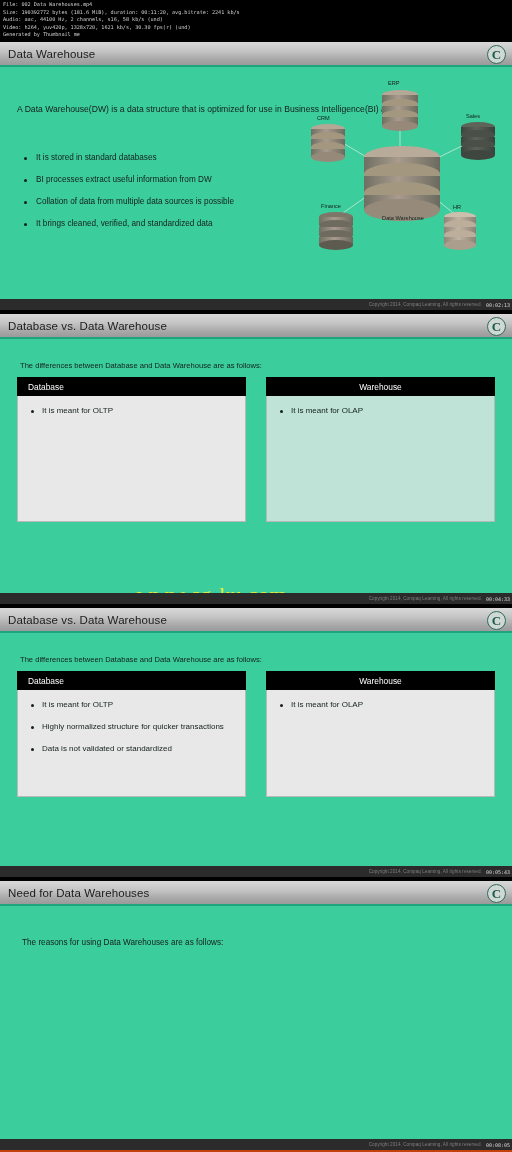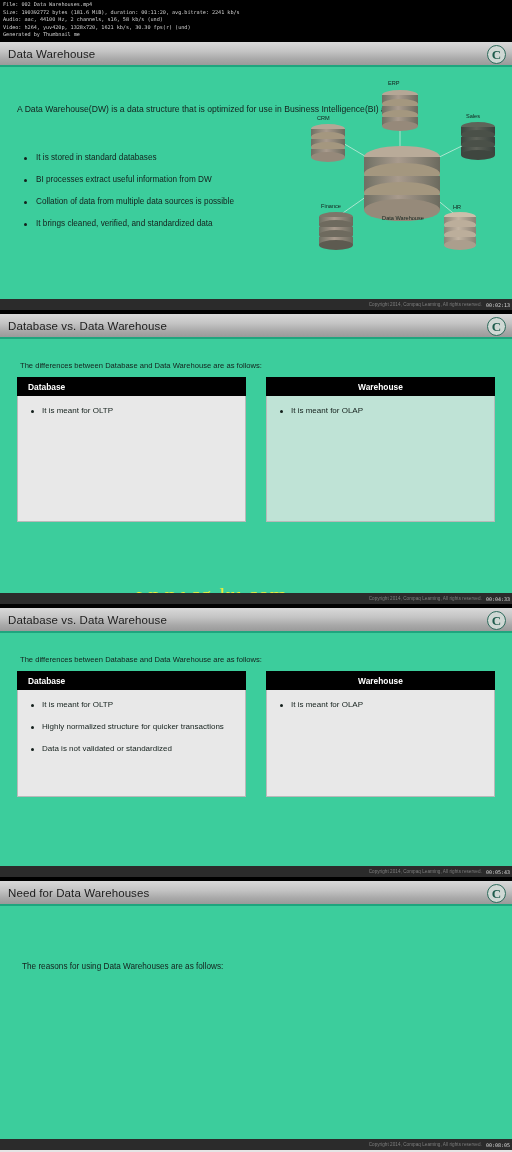--- a/index.html
+++ b/index.html
@@ -2,21 +2,21 @@
 <html><head>
 <meta charset="utf-8">
 <style>
   * { box-sizing: border-box; margin: 0; padding: 0; }
   html, body {
     width: 512px; height: 1152px;
     background: #000;
     font-family: "Liberation Sans", sans-serif;
     overflow: hidden;
   }
-  .page { position: relative; width: 512px; height: 1152px; background: #e5e5e5; }
+  .page { position: relative; width: 512px; height: 1152px; background: #c2410c; }
 
   
   .meta {
     height: 42px; width: 512px;
     background: #000; color: #cfcfcf;
     padding: 1px 3px 0 3px;
     font-family: "DejaVu Sans Mono", monospace;
   }
   .meta div {
     font-size: 5.2px; line-height: 7.6px;
@@ -91,21 +91,21 @@
 
   
   .cmp-intro {
     position: absolute; left: 20px; top: 22px;
     font-size: 7.6px; color: #14201c;
   }
   .cmp-col { position: absolute; top: 38px; width: 229px; }
   .cmp-col.left  { left: 17px; }
   .cmp-col.right { left: 266px; }
   .cmp-head {
-    background: #000; color: #fff; font-size: 8.4px; font-weight: bold;
+    background: #000; color: #fff; font-size: 8.4px; font-weight: normal;
     padding: 5px 0 13px 0; height: 19px;
   }
   .cmp-head.left  { padding-left: 11px; }
   .cmp-head.right { text-align: center; }
   .cmp-box {
     border: 1px solid #b9b9b9; border-top: none;
     padding: 9px 8px 9px 9px;
   }
   .cmp-box.gray  { background: #e8e8e8; }
   .cmp-box.green { background: #bfe3d6; }
@@ -120,21 +120,21 @@
     width: 3px; height: 3px; border-radius: 50%; background: #14201c;
   }
 
   .watermark {
     position: absolute; left: 0; width: 424px; text-align: center;
     font-family: "Liberation Serif", serif;
     font-size: 22px; color: #eded3a; letter-spacing: .4px; margin-top: 28px;
   }
 
   
-  .s4-intro { position: absolute; left: 22px; top: 32px; font-size: 8.2px; color: #14201c; margin-top: 24px; }
+  .s4-intro { position: absolute; left: 22px; top: 32px; font-size: 8.2px; color: #14201c; }
   .s4-list { position: absolute; left: 26px; top: 58px; width: 450px; }
   .s4-list li {
     list-style: none; position: relative; padding-left: 16px;
     font-size: 8.2px; color: #14201c; line-height: 26px;
   }
   .s4-list li:before {
     content: ""; position: absolute; left: 3px; top: 11.5px;
     width: 3.2px; height: 3.2px; border-radius: 50%; background: #14201c;
   }
 </style>

